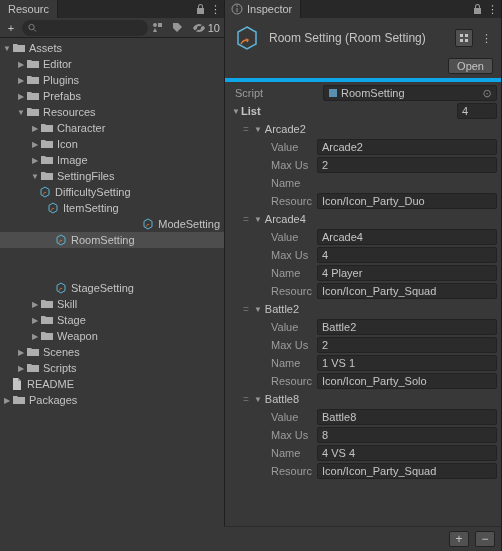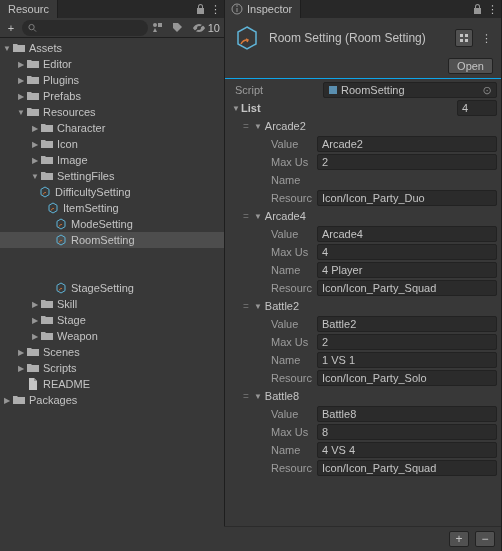--- a/index.html
+++ b/index.html
@@ -21,21 +21,21 @@
 .hidden-count { display: flex; align-items: center; gap: 2px; }
 .tree { padding: 2px 0; overflow: auto; flex: 1; }
 .row { display: flex; align-items: center; height: 16px; padding-right: 4px; white-space: nowrap; }
 .row.selected { background: #4d4d4d; }
 .fold { width: 10px; display: inline-flex; justify-content: center; font-size: 8px; color: #969696; cursor: pointer; }
 .fold.none { visibility: hidden; }
 .ficon { width: 14px; height: 14px; display: inline-flex; justify-content: center; align-items: center; margin-right: 3px; }
 .folder-svg { width: 12px; height: 10px; }
 .so-svg { width: 12px; height: 12px; }
 .file-svg { width: 10px; height: 12px; }
-.header-block { padding: 4px 6px; border-bottom: 1px solid #0ea5e9; }
+.header-block { padding: 4px 6px; border-bottom: 4px solid #0ea5e9; }
 .header-row { display: flex; align-items: center; gap: 6px; }
 .obj-icon { width: 32px; height: 32px; display: flex; justify-content: center; align-items: center; }
 .obj-title { flex: 1; font-size: 12px; }
 .header-buttons { display: flex; align-items: center; gap: 4px; }
 .sq-btn { width: 18px; height: 18px; background: #515151; border: 1px solid #222; border-radius: 2px; display: flex; justify-content: center; align-items: center; }
 .open-btn { background: #515151; border: 1px solid #222; border-radius: 2px; padding: 1px 8px; float: right; margin-top: 4px; margin-right: 2px; color: #c4c4c4; }
 .clearfix { clear: both; }
 .insp-body { flex: 1; overflow: auto; padding: 2px 4px 30px 4px; }
 .prop-row { display: flex; align-items: center; height: 18px; gap: 4px; }
 .prop-label { width: 90px; padding-left: 12px; color: #9c9c9c; overflow: hidden; white-space: nowrap; }
@@ -198,21 +198,21 @@
       <div class="row" style="padding-left: 36px;">
         <span class="fold none">▶</span>
         <span class="ficon">
           <svg class="so-svg" viewBox="0 0 12 12">
             <path d="M6 1l4 2.3v5.4L6 11 2 8.7V3.3L6 1z" fill="none" stroke="#5fb4d8"></path>
             <path d="M4 8.5c1-2 2-2 3-2" stroke="#d97a3a" fill="none"></path>
           </svg>
         </span>
         <span>ItemSetting</span>
       </div>
-      <div class="row" style="padding-left: 44px;">
+      <div class="row" style="padding-left: 44px; justify-content: flex-end;">
         <span class="fold none">▶</span>
         <span class="ficon">
           <svg class="so-svg" viewBox="0 0 12 12">
             <path d="M6 1l4 2.3v5.4L6 11 2 8.7V3.3L6 1z" fill="none" stroke="#5fb4d8"></path>
             <path d="M4 8.5c1-2 2-2 3-2" stroke="#d97a3a" fill="none"></path>
           </svg>
         </span>
         <span>ModeSetting</span>
       </div>
       <div class="row selected" style="padding-left: 44px;">
@@ -273,21 +273,21 @@
       </div>
       <div class="row" style="padding-left: 16px;">
         <span class="fold ">▶</span>
         <span class="ficon">
           <svg class="folder-svg" viewBox="0 0 12 10">
             <path d="M0 1h4l1 1h7v7H0z" fill="#aeaeae"></path>
           </svg>
         </span>
         <span>Scripts</span>
       </div>
-      <div class="row" style="padding-left: 16px;">
+      <div class="row" style="">
         <span class="fold none">▶</span>
         <span class="ficon">
           <svg class="file-svg" viewBox="0 0 10 12">
             <path d="M1 0h5l3 3v9H1z" fill="#c4c4c4"></path>
             <path d="M6 0v3h3" fill="#969696"></path>
           </svg>
         </span>
         <span>README</span>
       </div>
       <div class="row" style="padding-left: 2px;">

